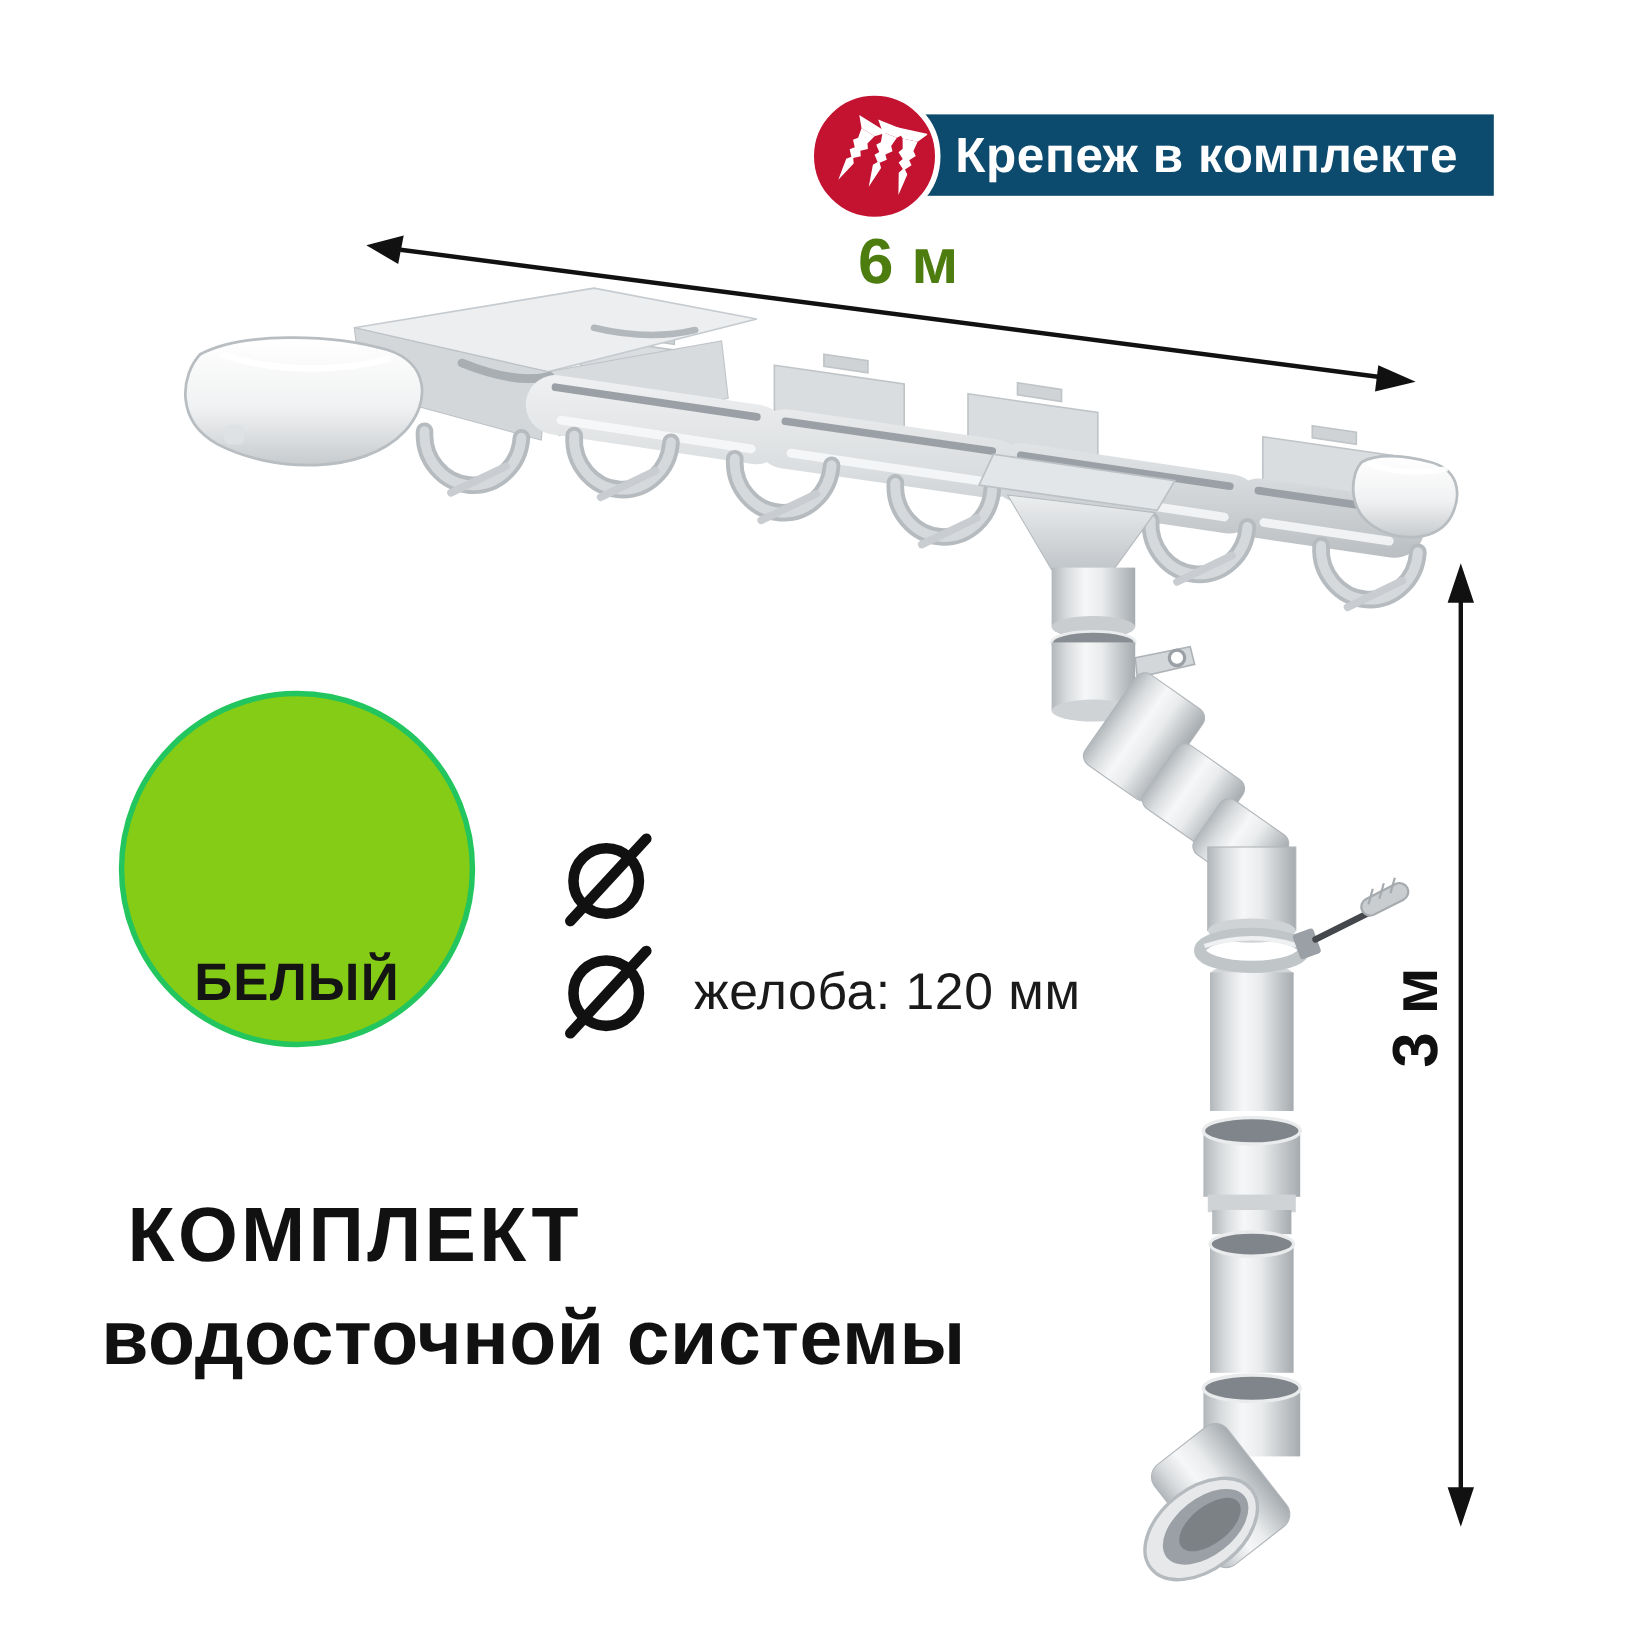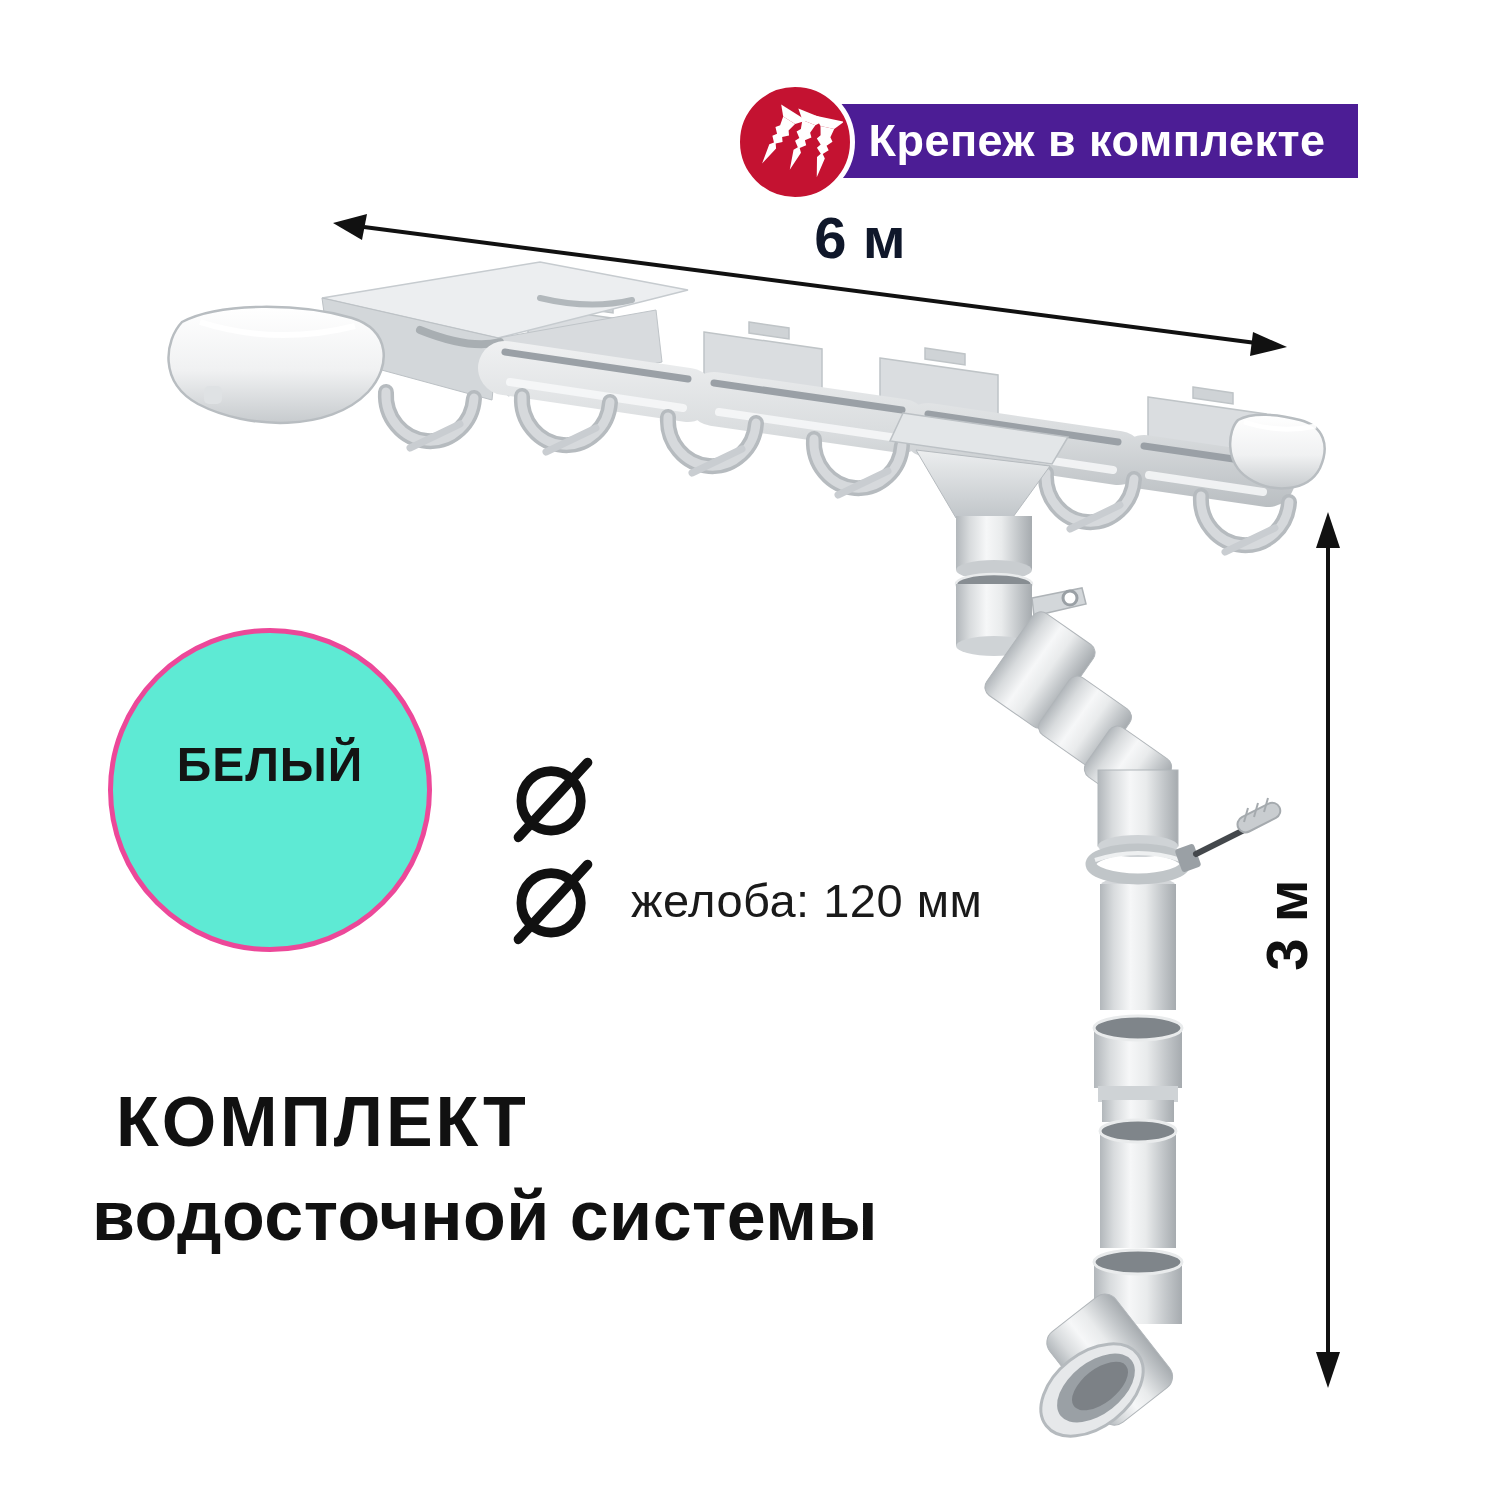--- a/index.html
+++ b/index.html
@@ -1,37 +1,37 @@
 <!DOCTYPE html>
 <html><head>
 <meta charset="utf-8">
 <style>
   html,body{margin:0;padding:0;background:#ffffff;}
   body{width:1500px;height:1500px;position:relative;overflow:hidden;
        font-family:"Liberation Sans",sans-serif;color:#141414;}
   .abs{position:absolute;}
 
   
-  .badge-rect{left:836px;top:104px;width:522px;height:74px;background:#4c1d95;
+  .badge-rect{left:836px;top:104px;width:522px;height:74px;background:#0c4a6e;
       display:flex;align-items:center;justify-content:center;}
   .badge-rect span{color:#ffffff;font-weight:bold;font-size:45px;letter-spacing:0.5px;white-space:nowrap;}
   .badge-circle{left:735px;top:82px;width:120px;height:120px;border-radius:50%;
       background:#c41231;border:5px solid #ffffff;box-sizing:border-box;
       display:flex;align-items:center;justify-content:center;}
 
   
-  .dim-6{left:780px;top:204px;width:160px;text-align:center;
-      font-size:58px;font-weight:bold;color:#0f172a;}
+  .dim-6{left:780px;top:204px;width:160px;text-align:left;
+      font-size:58px;font-weight:bold;color:#4d7c0f;}
   .dim-3{left:1217px;top:890px;width:140px;height:70px;line-height:70px;text-align:center;
       font-size:58px;font-weight:bold;color:#101010;transform:rotate(-90deg);}
 
   
-  .color-disc{left:108px;top:628px;width:324px;height:324px;border:5px solid #ec4899;
-      border-radius:50%;box-sizing:border-box;background:#5eead4;
-      display:flex;align-items:center;justify-content:center;}
+  .color-disc{left:108px;top:628px;width:324px;height:324px;border:5px solid #22c55e;
+      border-radius:50%;box-sizing:border-box;background:#84cc16;
+      display:flex;align-items:flex-end;justify-content:center;}
   .color-disc span{font-size:48px;font-weight:bold;letter-spacing:1px;transform:translateY(-26px);}
 
   
   .spec-row{left:505px;height:96px;display:flex;align-items:center;gap:30px;}
   .spec-row.r1{top:750px;}
   .spec-row.r2{top:852px;}
   .spec-row .lbl{font-size:47px;font-weight:500;color:#1a1a1a;letter-spacing:0.5px;white-space:nowrap;}
 
   
   .title1{left:92px;top:1082px;font-size:70px;font-weight:800;letter-spacing:3px;color:#111;margin-left:24px;}

